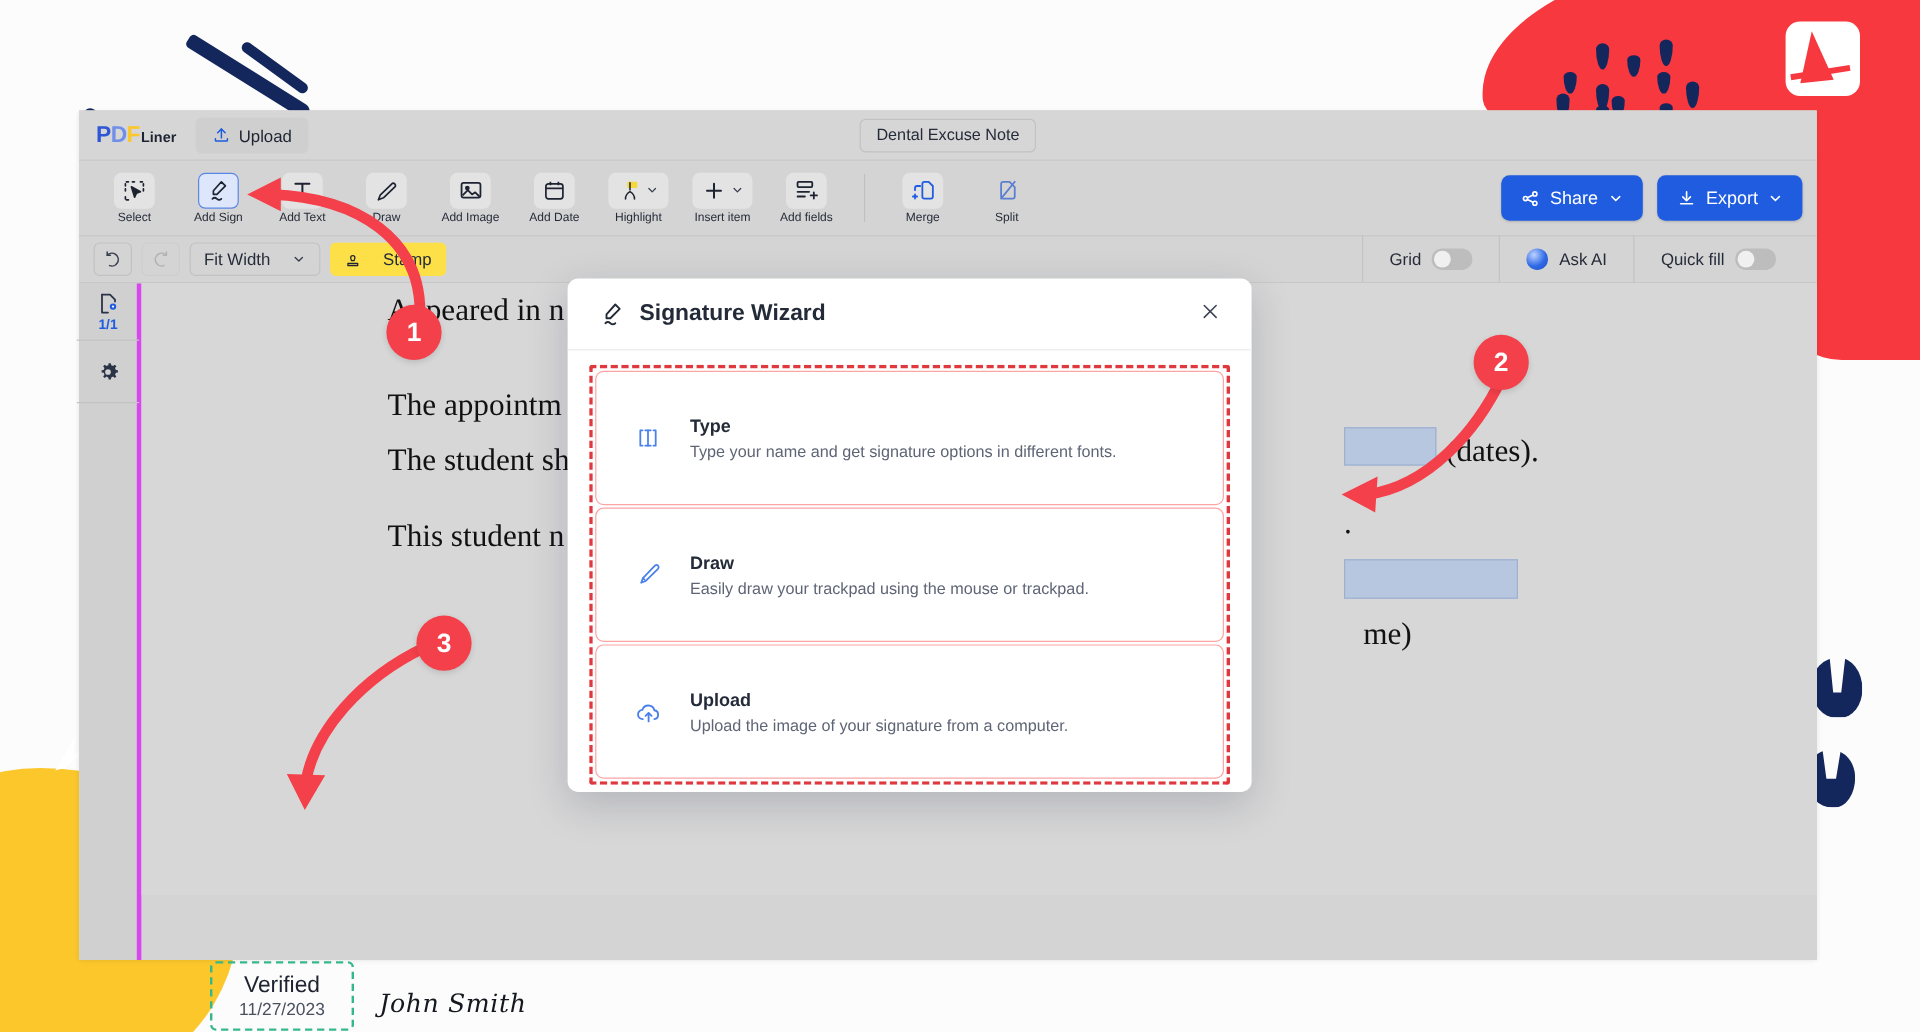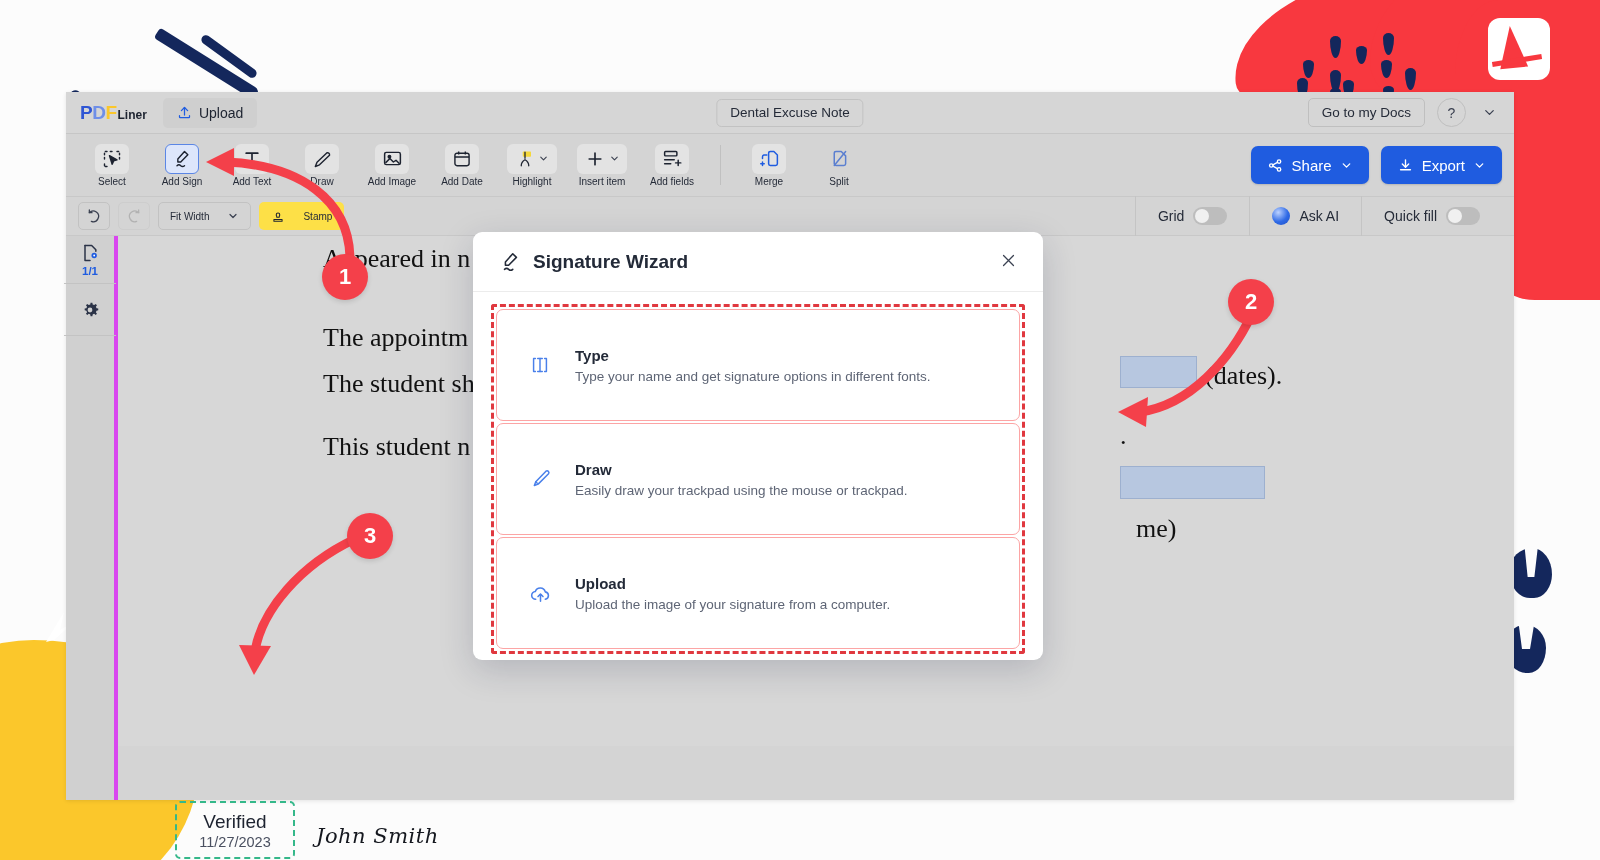--- a/index.html
+++ b/index.html
@@ -148,21 +148,21 @@
   .subbar {
     height: 40px; background: #d4d4d4; display: flex; align-items: center;
     padding: 0 12px; gap: 8px; border-top: 1px solid #c8c8c8;
     border-bottom: 1px solid #c8c8c8; position: relative;
   }
   .sq-btn { width: 32px; height: 28px; border: 1px solid #c2c2c2; border-radius: 5px;
             display: flex; align-items: center; justify-content: center; cursor: pointer;
             color: #3a4050; background: transparent; }
   .sq-btn.disabled { color: #b2b2b2; border-color: #cdcdcd; }
   .pill-btn { height: 28px; padding: 0 11px; border: 1px solid #c2c2c2; border-radius: 5px;
-              display: flex; align-items: center; gap: 18px; font-size: 10px;
+              display: flex; align-items: center; gap: 18px; font-size: 14px;
               color: #252b38; cursor: pointer; text-align: right; }
   .stamp-btn { background: #fde047; border-color: transparent; }
   .subbar-right { margin-left: auto; display: flex; align-items: center; }
   .sb-group { display:flex; align-items:center; gap:9px; padding: 0 22px; height: 40px;
               border-left: 1px solid #c4c4c4; }
   .sb-label { font-size: 14px; color: #252b38; }
   .toggle { width: 34px; height: 18px; border-radius: 9px; background: #bdbdbd; position: relative; cursor:pointer; }
   .toggle .knob { position:absolute; top: 2px; left: 2px; width: 14px; height: 14px;
                   border-radius: 50%; background: #f0f0f0; }
   .ai-orb { width: 18px; height: 18px; border-radius: 50%;
@@ -278,29 +278,20 @@
         <svg width="15" height="15" viewBox="0 0 24 24" fill="none" stroke="#1f5ce0" stroke-width="2" stroke-linecap="round" stroke-linejoin="round">
           <path d="M12 16V4"></path>
             <path d="M7 9l5-5 5 5"></path>
             <path d="M4 17v2a1 1 0 001 1h14a1 1 0 001-1v-2"></path>
         </svg>
         <span>Upload</span>
       </div>
 
       <div class="doc-title">Dental Excuse Note</div>
 
-      <div class="topbar-right">
-        <div class="go-docs">Go to my Docs</div>
-        <div class="help-btn">?</div>
-        <div class="chev-btn">
-          <svg width="15" height="15" viewBox="0 0 24 24" fill="none" stroke="#3a4050" stroke-width="2" stroke-linecap="round" stroke-linejoin="round">
-            <path d="M6 9l6 6 6-6"></path>
-          </svg>
-        </div>
-      </div>
     </div>
 
     <div class="toolrow">
 
       <div class="tool">
         <div class="tico">
           <svg width="20" height="20" viewBox="0 0 24 24" fill="none" stroke="#1d2330" stroke-width="1.7" stroke-linecap="round" stroke-linejoin="round">
             <path d="M4 3h2M10 3h2M18 3h2M21 5v2M21 10v2M4 21h2M3 18v2M3 10v2M3 5v2" stroke-dasharray="0"></path>
             <path d="M9 8l9 5-4 1.3-1.8 4z" fill="#1d2330"></path>
           </svg>

